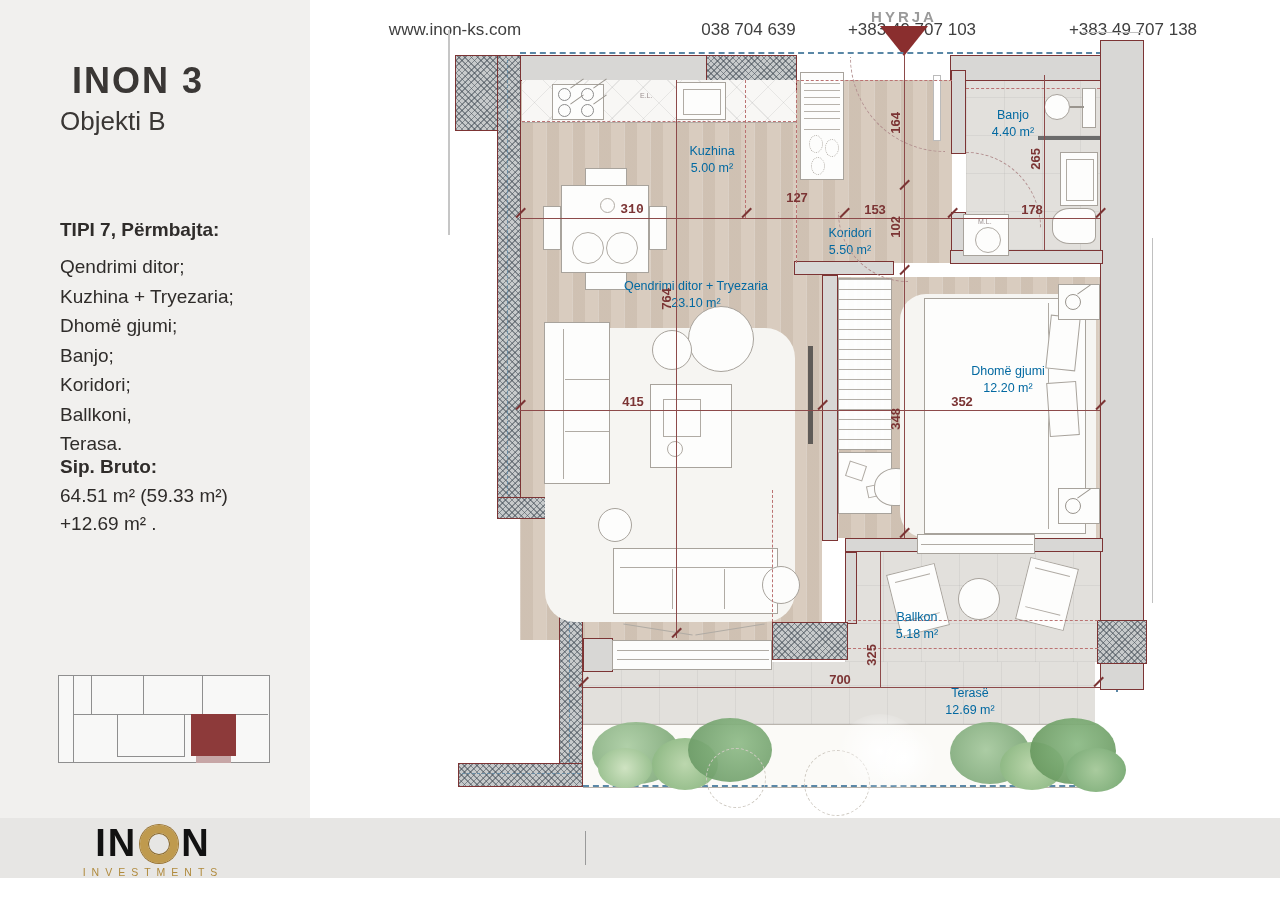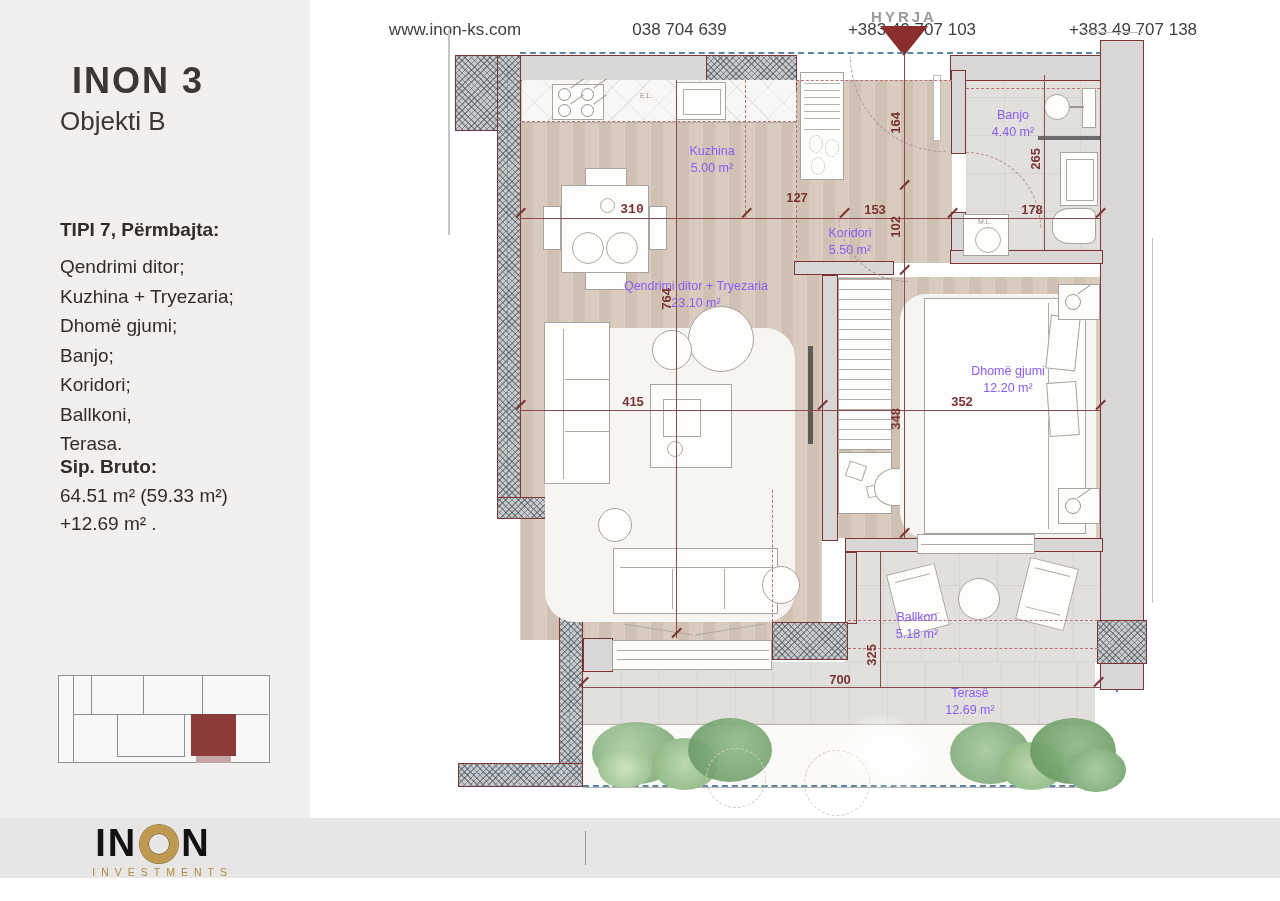--- a/index.html
+++ b/index.html
@@ -17,21 +17,21 @@
   
   .mini{left:58px;top:675px;width:212px;height:88px;border:1.5px solid #8f8f8f;background:#f8f8f7;box-sizing:border-box;}
   .mline{position:absolute;background:#8f8f8f;}
   .munit{position:absolute;left:132px;top:38px;width:45px;height:42px;background:#8d3a3a;}
   .mtab{position:absolute;left:137px;top:80px;width:35px;height:7px;background:#c7a6a6;}
 
   
   .footer{left:0;top:818px;width:1280px;height:60px;background:#e7e6e4;}
   .ftext{position:absolute;top:20px;font-size:17px;color:#3f3f3f;white-space:nowrap;transform:translateX(-50%);}
   .fdiv{left:585px;top:831px;width:1px;height:34px;background:#9a9a9a;}
-  .logo{left:73px;top:822px;width:160px;text-align:right;}
+  .logo{left:73px;top:822px;width:160px;text-align:center;}
   .logorow{display:flex;align-items:center;justify-content:center;gap:1px;}
   .logotxt{font-size:38px;font-weight:bold;letter-spacing:2px;color:#121212;}
   .ring{width:22px;height:22px;border:8px solid #bf9a4e;border-radius:50%;box-shadow:inset 0 0 0 1px #8a6a2f,0 0 0 1px #9a7636;margin:0 2px;}
   .logosub{font-size:10.5px;letter-spacing:6px;color:#b08a3c;margin-top:1px;}
 
   
   .wall{background:#d8d7d5;border:1px solid #7c3434;box-sizing:border-box;}
   .hatch{background-color:#c7cacb;
     background-image:repeating-linear-gradient(45deg,rgba(60,70,80,.5) 0 1.2px,transparent 1.2px 4.4px),
                      repeating-linear-gradient(-45deg,rgba(60,70,80,.5) 0 1.2px,transparent 1.2px 4.4px);
@@ -46,21 +46,21 @@
   .circle{border-radius:50%;}
   .bluedash-h{border-top:2px dashed #5a87a6;}
   .bluedash-v{border-left:2px dashed #5a87a6;}
   .reddash-h{border-top:1px dashed #bb7272;}
   .reddash-v{border-left:1px dashed #bb7272;}
   .dimline-h{background:#8d4a4a;height:1px;}
   .dimline-v{background:#8d4a4a;width:1px;}
   .dim{font-size:13px;font-weight:bold;color:#7b3434;white-space:nowrap;transform:translateX(-50%);}
   .vdim{font-size:13px;font-weight:bold;color:#7b3434;writing-mode:vertical-rl;transform:rotate(180deg);white-space:nowrap;}
   .tick{width:13px;height:1.5px;background:#7b3434;transform:rotate(-45deg);}
-  .room-label{font-size:12.5px;line-height:17px;color:#8b5cf6;text-align:center;transform:translateX(-50%);white-space:nowrap;}
+  .room-label{font-size:12.5px;line-height:17px;color:#0369a1;text-align:center;transform:translateX(-50%);white-space:nowrap;}
   .arc{border:0 dashed #b39090;box-sizing:border-box;}
   .micro{font-size:7px;color:#9a8f8f;}
   .plant{border-radius:50%;}
   .hyrja-label{font-size:15px;font-weight:bold;letter-spacing:3px;color:#9a9a9a;text-align:center;}
   .hyrja-tri{width:0;height:0;border-left:24px solid transparent;border-right:24px solid transparent;border-top:30px solid #8a2e2e;}
   .glyph-lamp{width:14px;height:14px;border:1px solid #9a958e;border-radius:50%;position:absolute;left:6px;top:9px;}
   .glyph-lamp::after{content:"";position:absolute;left:10px;top:-6px;width:16px;height:1px;background:#9a958e;transform:rotate(-35deg);}
   .hangers{background-image:repeating-linear-gradient(0deg,transparent 0 9px,#b3aea7 9px 10px),
            repeating-linear-gradient(90deg,transparent 0 6px,rgba(255,255,255,.7) 6px 9px);}
 </style>
@@ -104,21 +104,21 @@
   <div class="abs logo">
     <div class="logorow">
       <span class="logotxt">IN</span>
       <span class="ring"></span>
       <span class="logotxt">N</span>
     </div>
     <div class="logosub">INVESTMENTS</div>
   </div>
   <div class="abs ftext" style="left:455px;">www.inon-ks.com</div>
   <div class="abs fdiv"></div>
-  <div class="abs ftext" style="left:662px;padding-left:35px;">038 704 639</div>
+  <div class="abs ftext" style="left:731px;padding-left:35px;">038 704 639</div>
   <div class="abs ftext" style="left:912px;">+383 49 707 103</div>
   <div class="abs ftext" style="left:1133px;">+383 49 707 138</div>
 
   <div>
 
     <div class="abs hyrja-label" style="left:864px;top:8px;width:80px;">HYRJA</div>
     <div class="abs hyrja-tri" style="left:880px;top:26px;"></div>
 
     <div class="abs" style="left:448px;top:30px;width:2px;height:205px;background:#c6c6c6;"></div>
     <div class="abs" style="left:1083px;top:32px;width:60px;height:1px;background:#c0c0c0;"></div>

